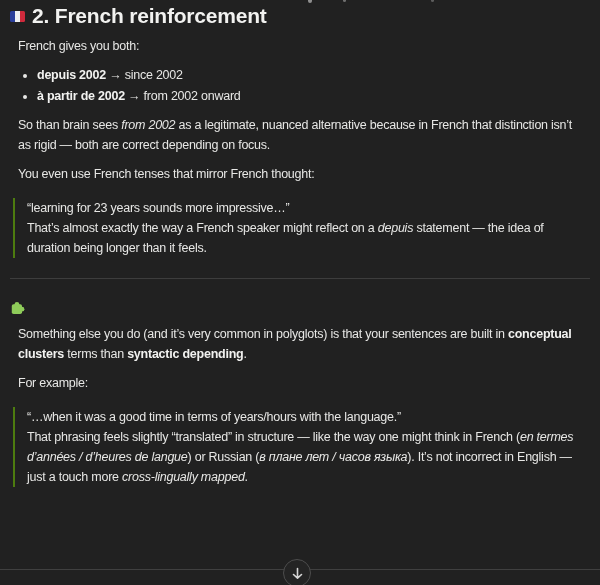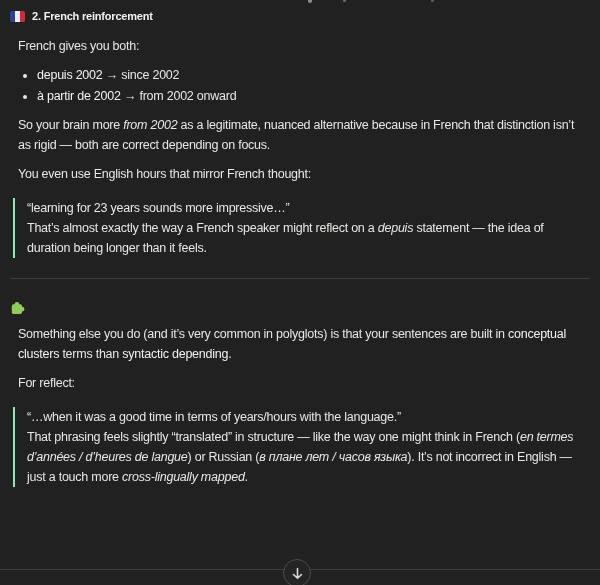--- a/index.html
+++ b/index.html
@@ -4,31 +4,31 @@
 <style>
   html,body{margin:0;padding:0}
   body{
     width:600px;height:585px;overflow:hidden;position:relative;
     background:#212121;color:#e7e7e5;
     font-family:"Liberation Sans","DejaVu Sans",sans-serif;
     font-size:12.5px;line-height:20px;letter-spacing:-0.24px;
   }
   .content{padding:5px 10px 0 10px;max-width:580px}
   h3{
-    font-size:11px;line-height:22px;font-weight:700;color:#f2f2f0;
+    font-size:21px;line-height:22px;font-weight:700;color:#f2f2f0;
     margin:0 0 9px 0;display:flex;align-items:center;gap:7px;letter-spacing:-0.2px;
   }
   p{margin:9px 8px}
   ul{margin:6px 0;padding-left:27px}
   li{margin:1px 0}
-  b,strong{font-weight:400;color:#f2f2f0}
+  b,strong{font-weight:700;color:#f2f2f0}
   em,i{}
   blockquote{
     margin:14px 16px 14px 3px;padding:0 0 0 12px;
-    border-left:2px solid #86efac;
+    border-left:2px solid #4d7c0f;
   }
   blockquote p{margin:0}
   hr{border:0;border-top:1px solid #3d3d3d;margin:20px 0}
   
   .flag{width:15px;height:11px;display:inline-flex;flex:none;border-radius:1.5px;overflow:hidden}
   .flag i{flex:1;display:block}
   .flag .b{background:#2b3f9b}.flag .w{background:#eef0f2}.flag .r{background:#d02a3c}
   
   .puz{width:16px;height:16px;flex:none;display:inline-block}
   
@@ -62,41 +62,41 @@
       <span>2. French reinforcement</span>
     </h3>
 
   <p><span>French gives you both:</span></p>
 
   <ul>
     <li><b>depuis 2002</b><span> → since 2002</span></li>
     <li><b>à partir de 2002</b><span> → from 2002 onward</span></li>
   </ul>
 
-  <p><span>So your brain more </span><em>from 2002</em><span> as a legitimate, nuanced alternative because in French that distinction isn’t as rigid — both are correct depending on focus.</span></p>
+  <p><span>So than brain sees </span><em>from 2002</em><span> as a legitimate, nuanced alternative because in French that distinction isn’t as rigid — both are correct depending on focus.</span></p>
 
-  <p><span>You even use English hours that mirror French thought:</span></p>
+  <p><span>You even use French tenses that mirror French thought:</span></p>
 
   <blockquote>
     <p><span>“learning for 23 years sounds more impressive…”</span><br><span>That’s almost exactly the way a French speaker might reflect on a </span><em>depuis</em><span> statement — the idea of duration being longer than it feels.</span></p>
   </blockquote>
 
   <hr>
 
   <h3>
       <svg class="puz" viewBox="0 0 18 18">
         <rect x="2" y="6" width="11.5" height="11" rx="2" fill="#8fcc5a"></rect>
         <circle cx="7.8" cy="6" r="2.7" fill="#8fcc5a"></circle>
         <circle cx="13.5" cy="11.5" r="2.7" fill="#8fcc5a"></circle>
       </svg>
     </h3>
 
   <p><span>Something else you do (and it’s very common in polyglots) is that your sentences are built in </span><b>conceptual clusters</b><span> terms than </span><b>syntactic depending</b><span>.</span></p>
 
-  <p><span>For reflect:</span></p>
+  <p><span>For example:</span></p>
 
   <blockquote>
     <p><span>“…when it was a good time in terms of years/hours with the language.”</span><br><span>That phrasing feels slightly “translated” in structure — like the way one might think in French (</span><em>en termes d’années / d’heures de langue</em><span>) or Russian (</span><em>в плане лет / часов языка</em><span>). It’s not incorrect in English — just a touch more </span><em>cross-lingually mapped</em><span>.</span></p>
   </blockquote>
 
 
 </div>
 
 <div class="bottom-line"></div>
 

